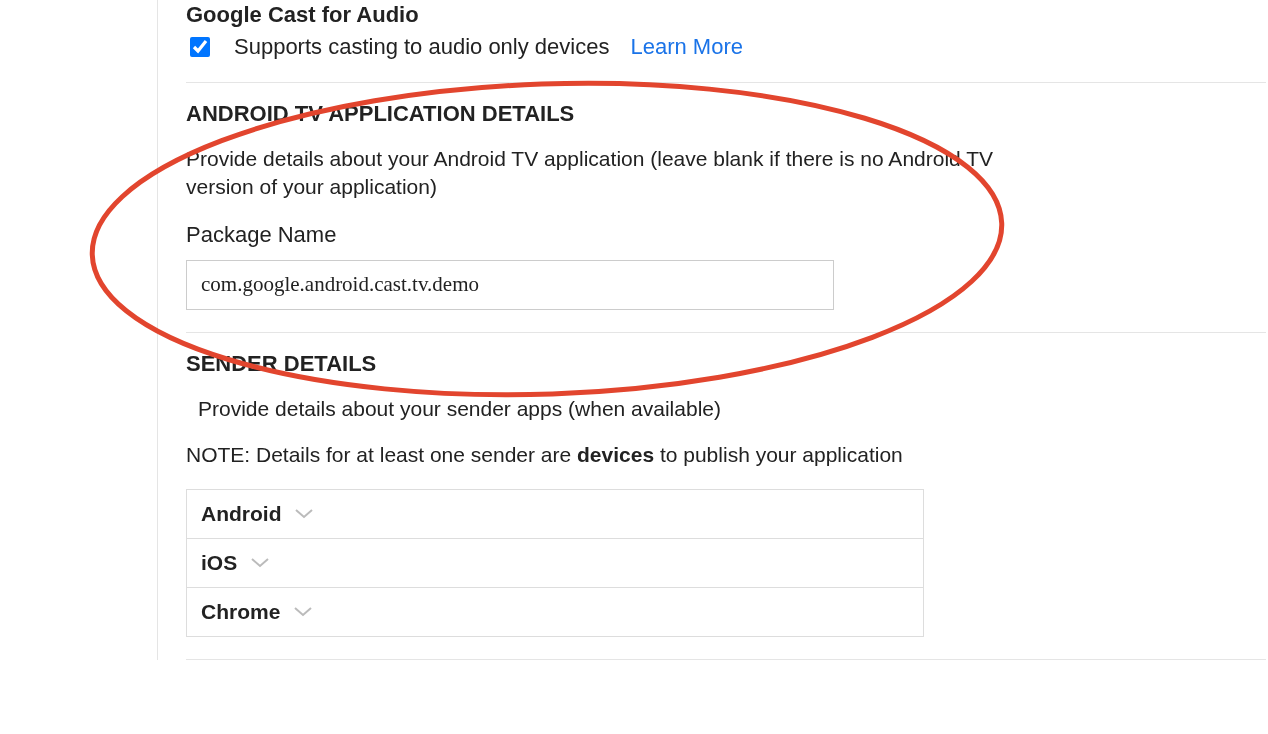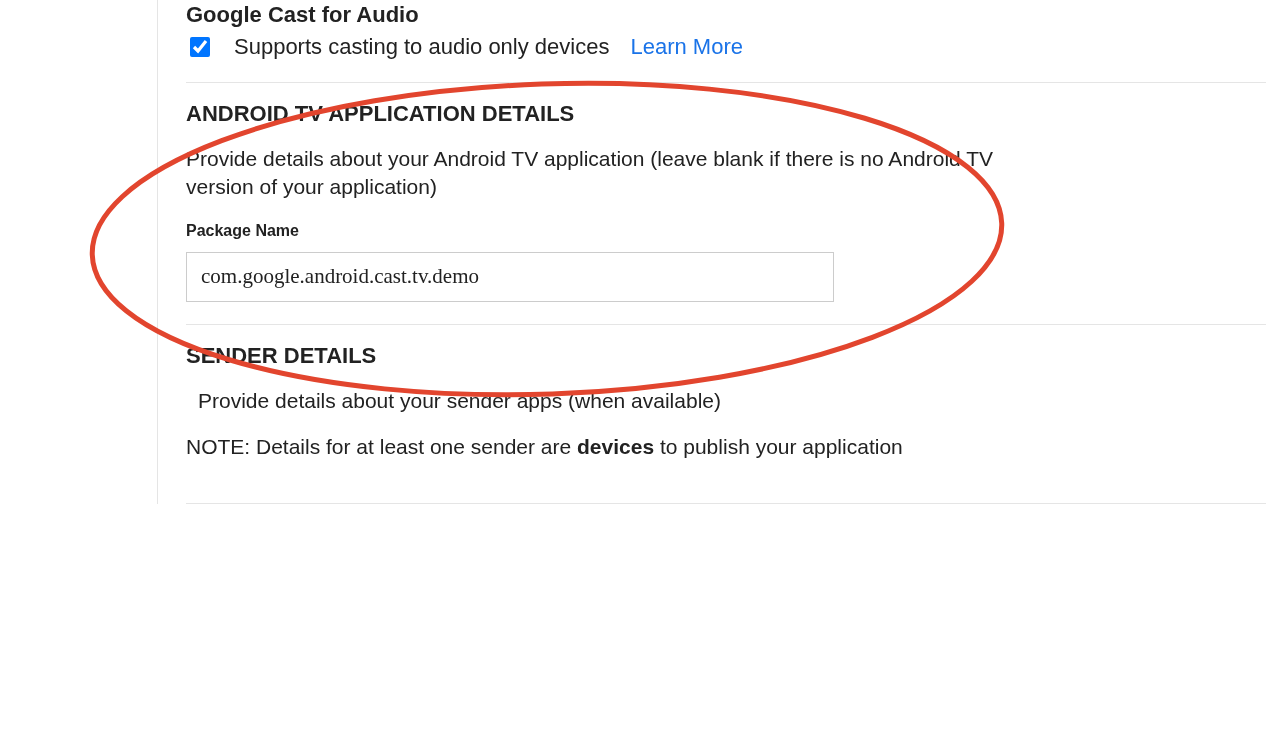--- a/index.html
+++ b/index.html
@@ -58,22 +58,22 @@
     text-decoration: none;
     cursor: pointer;
   }
   .desc {
     font-size: 21px;
     line-height: 1.35;
     margin-bottom: 20px;
     max-width: 880px;
   }
   .field-label {
-    font-weight: 700;
-    font-size: 16px;
+    font-weight: 400;
+    font-size: 22px;
     margin-bottom: 12px;
   }
   .text-input {
     width: 648px;
     height: 50px;
     border: 1px solid #ccc;
     padding: 0 14px;
     font-size: 21px;
     font-family: Liberation Serif, serif;
     color: #222;
@@ -137,20 +137,46 @@
       <input class="text-input" type="text" value="com.google.android.cast.tv.demo" style="">
     </div>
 
     <div class="section" style="border-bottom:1px solid #e5e5e5;">
       <div class="heading-upper">SENDER DETAILS</div>
       <div class="desc" style="margin-bottom:20px;margin-left:12px;">Provide details about your sender apps (when available)</div>
       <div class="note-line">
         <span>NOTE: Details for at least one sender are </span><span class="req">devices</span><span> to publish your application</span>
       </div>
 
+      <div class="platform-list">
+        <div class="platform-row">
+          <span class="platform-name">Android</span>
+          <span class="chevron">
+            <svg viewBox="0 0 18 10" width="18" height="10">
+                <polyline points="1,1 9,8 17,1" fill="none" stroke="#bbb" stroke-width="2"></polyline>
+              </svg>
+          </span>
+        </div>
+        <div class="platform-row">
+          <span class="platform-name">iOS</span>
+          <span class="chevron">
+            <svg viewBox="0 0 18 10" width="18" height="10">
+                <polyline points="1,1 9,8 17,1" fill="none" stroke="#bbb" stroke-width="2"></polyline>
+              </svg>
+          </span>
+        </div>
+        <div class="platform-row">
+          <span class="platform-name">Chrome</span>
+          <span class="chevron">
+            <svg viewBox="0 0 18 10" width="18" height="10">
+                <polyline points="1,1 9,8 17,1" fill="none" stroke="#bbb" stroke-width="2"></polyline>
+              </svg>
+          </span>
+        </div>
+      </div>
     </div>
 
   </div>
 
   <svg class="annotation-ellipse" viewBox="0 0 930 330">
     <ellipse cx="465" cy="165" rx="455" ry="155" fill="none" stroke="#e2452e" stroke-width="5" transform="rotate(-2 465 165)"></ellipse>
   </svg>
 
 </div>
 

